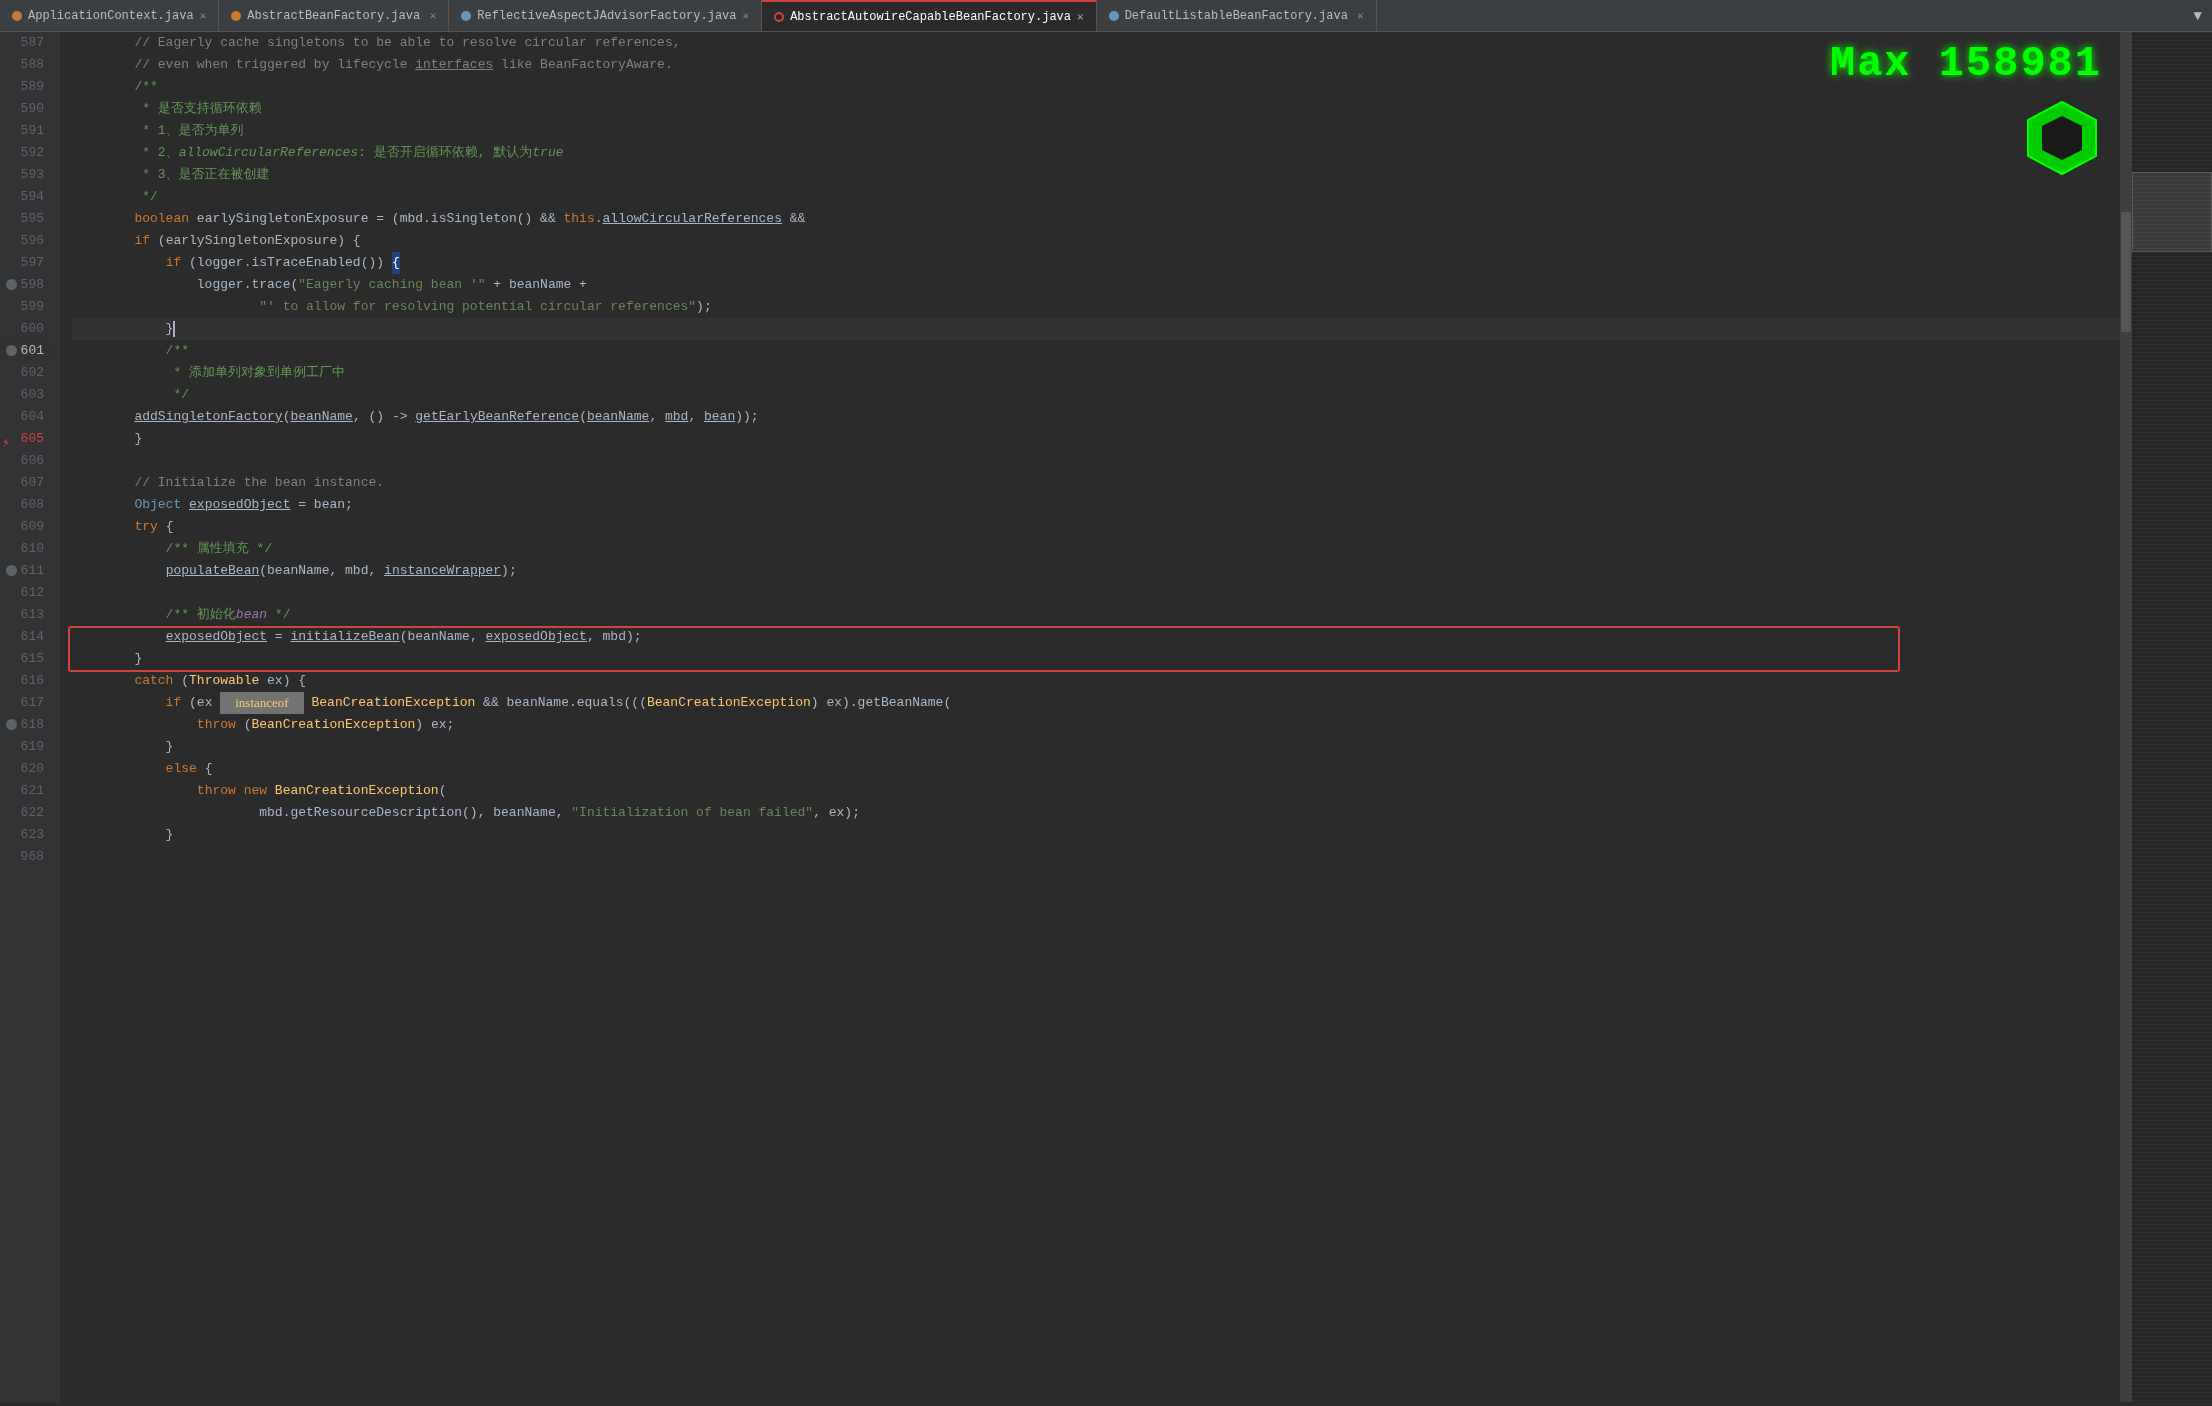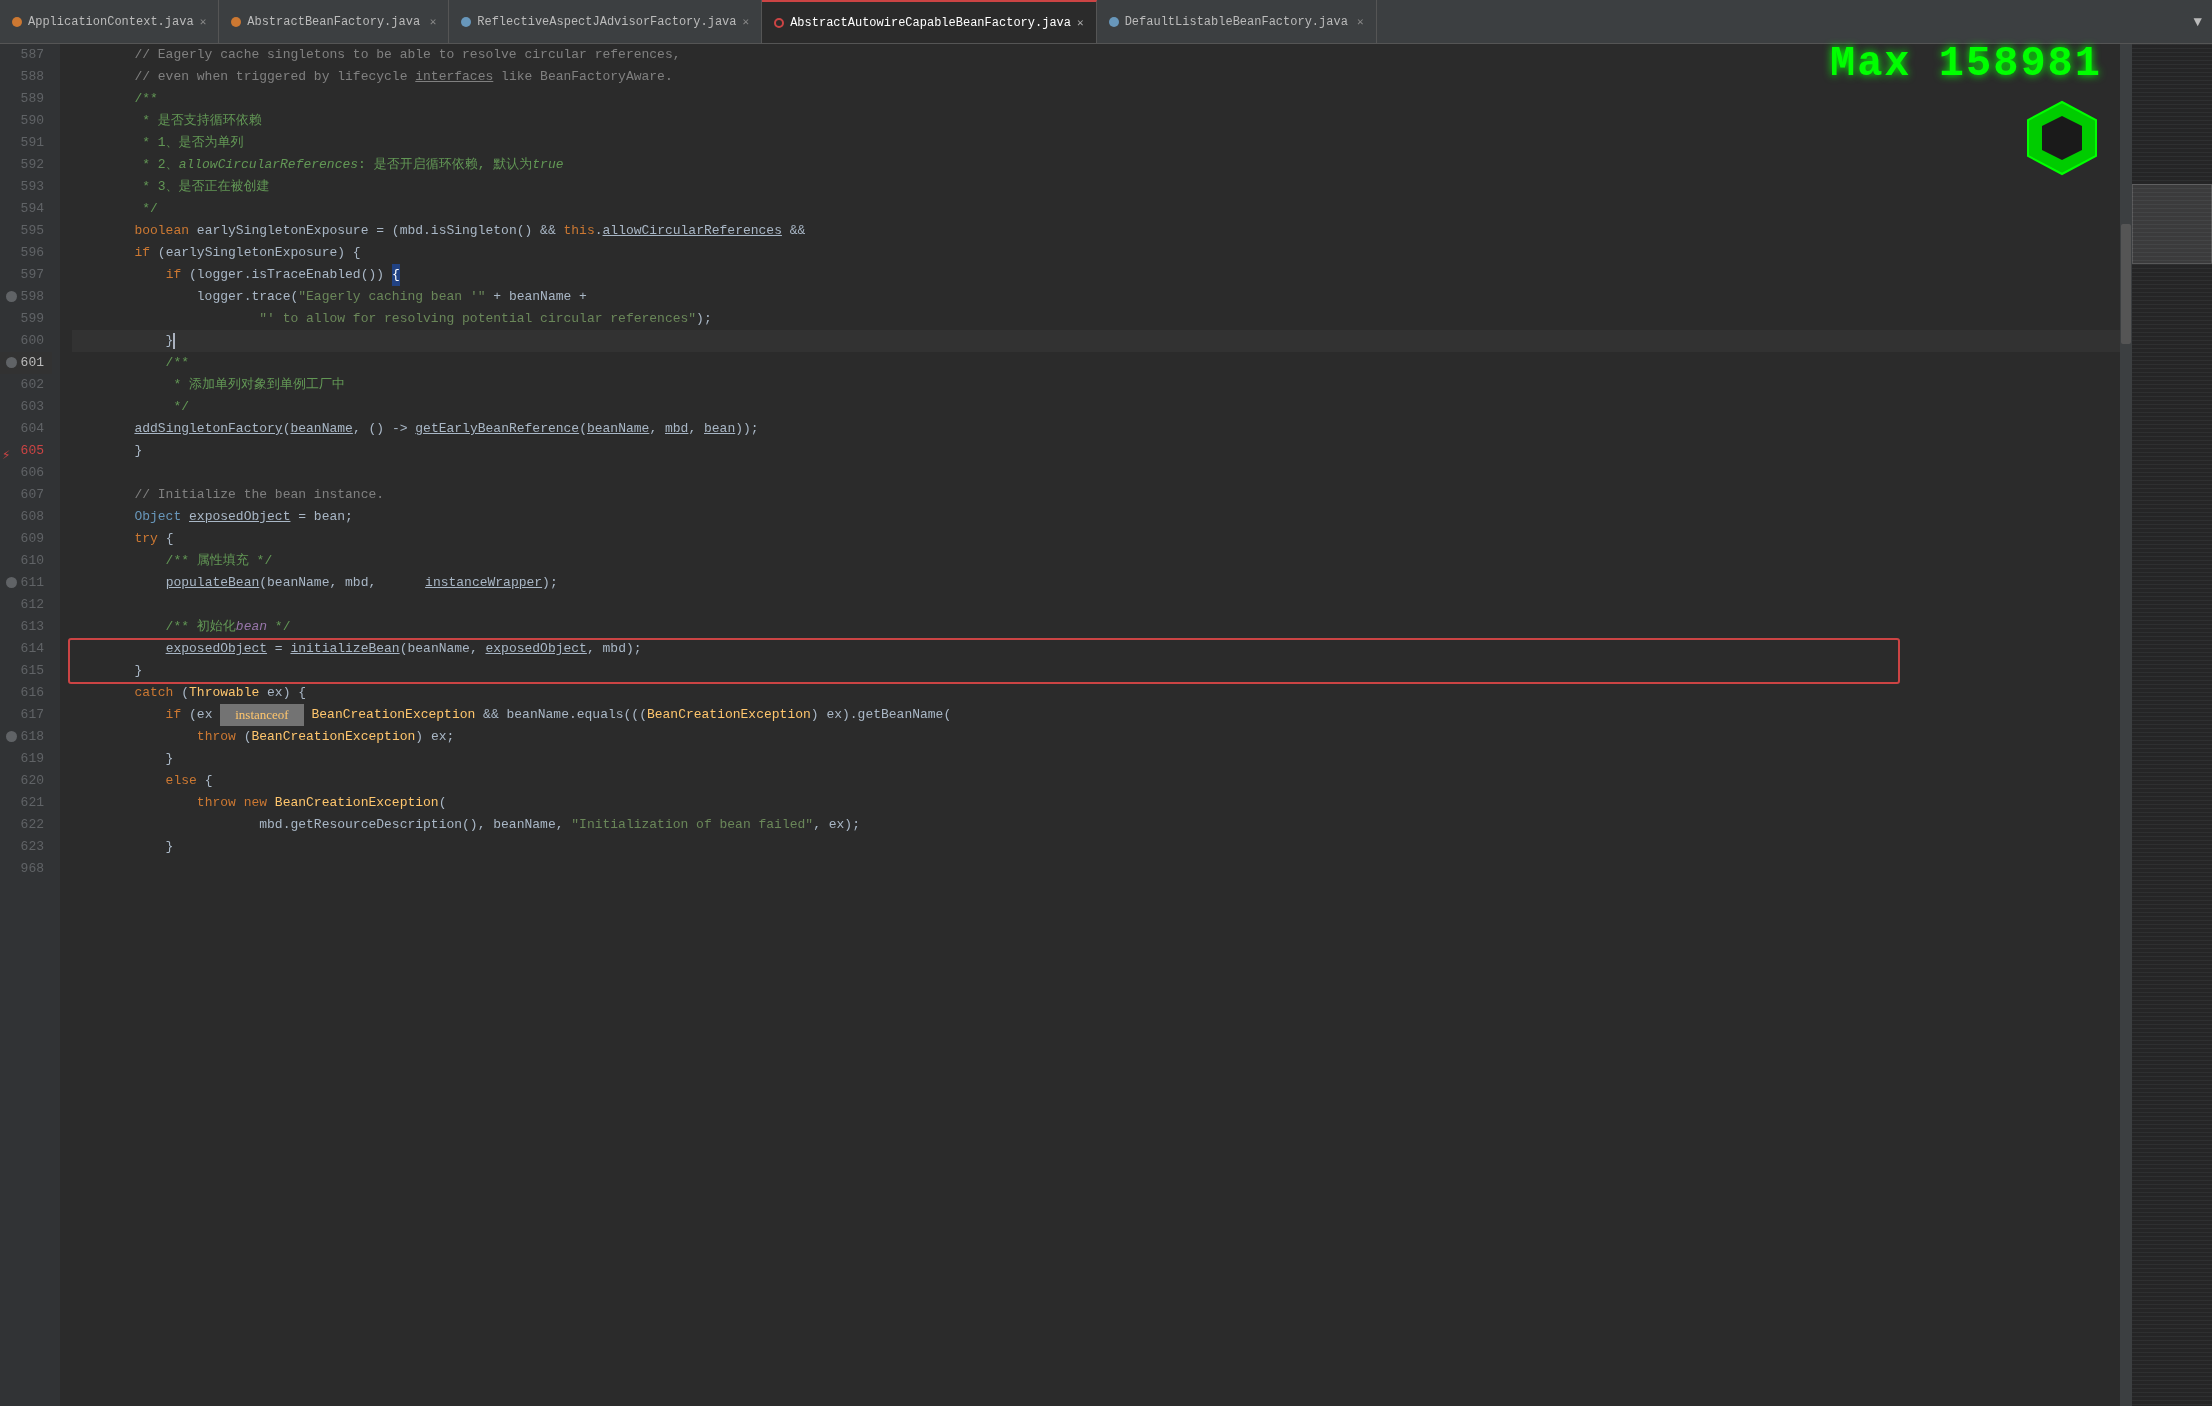--- a/index.html
+++ b/index.html
@@ -9,21 +9,21 @@
       font-size: 13px;
       overflow: hidden;
       width: 2212px;
       height: 1406px;
     }
 
     
     .tab-bar {
       display: flex;
       background: #3c3f41;
-      height: 44px;
+      height: 32px;
       align-items: stretch;
       border-bottom: 1px solid #555;
       position: relative;
     }
     .tab {
       display: flex;
       align-items: center;
       padding: 0 12px;
       font-size: 12px;
       color: #bbb;
@@ -431,21 +431,21 @@
 
       <div class="code-line">
         <span class="c-keyword">        try </span><span>{</span>
       </div>
 
       <div class="code-line">
         <span class="c-comment-green">            /** 属性填充 */</span>
       </div>
 
       <div class="code-line">
-        <span>            </span><span style="text-decoration:underline;">populateBean</span><span>(beanName, mbd, </span><span style="text-decoration:underline;margin-left:41px;">instanceWrapper</span><span>);</span>
+        <span>            </span><span style="text-decoration:underline;">populateBean</span><span>(beanName, mbd, </span><span style="text-decoration:underline;">instanceWrapper</span><span>);</span>
       </div>
 
       <div class="code-line">
         <span> </span>
       </div>
 
       <div style="position:absolute;left:8px;top:594px;right:220px;height:46px;border:2px solid #cc4444;border-radius:3px;pointer-events:none;z-index:10;"></div>
 
       <div class="code-line">
         <span class="c-comment-green">            /** 初始化</span><span style="font-style:italic;color:#9876aa;">bean</span><span class="c-comment-green"> */</span>

